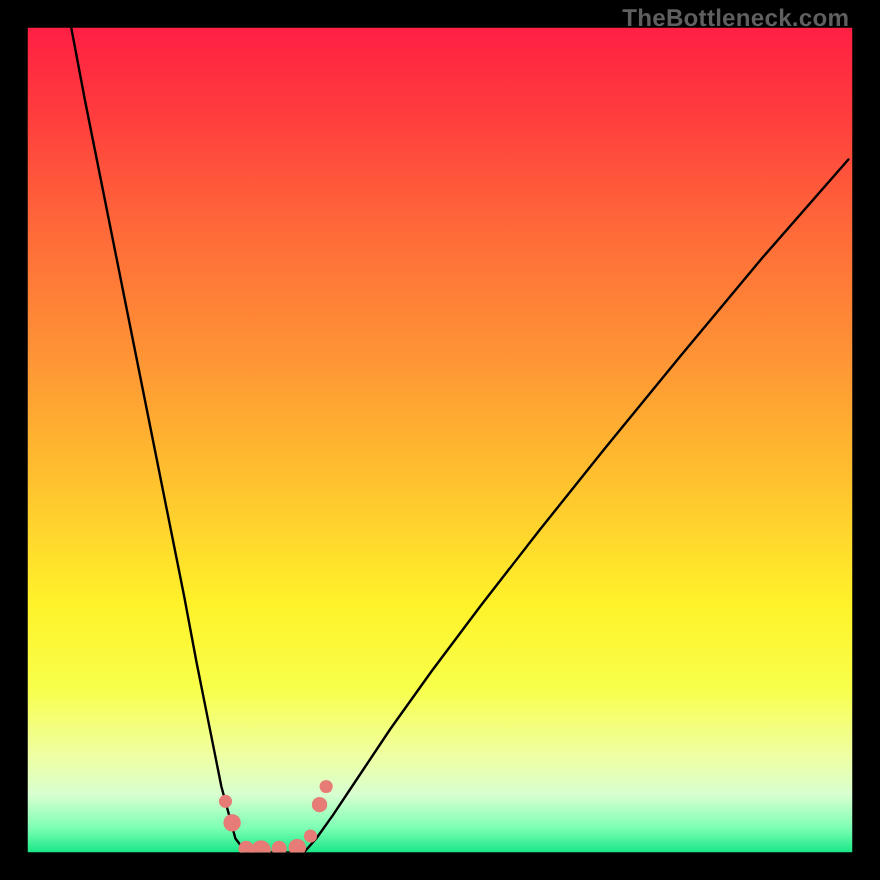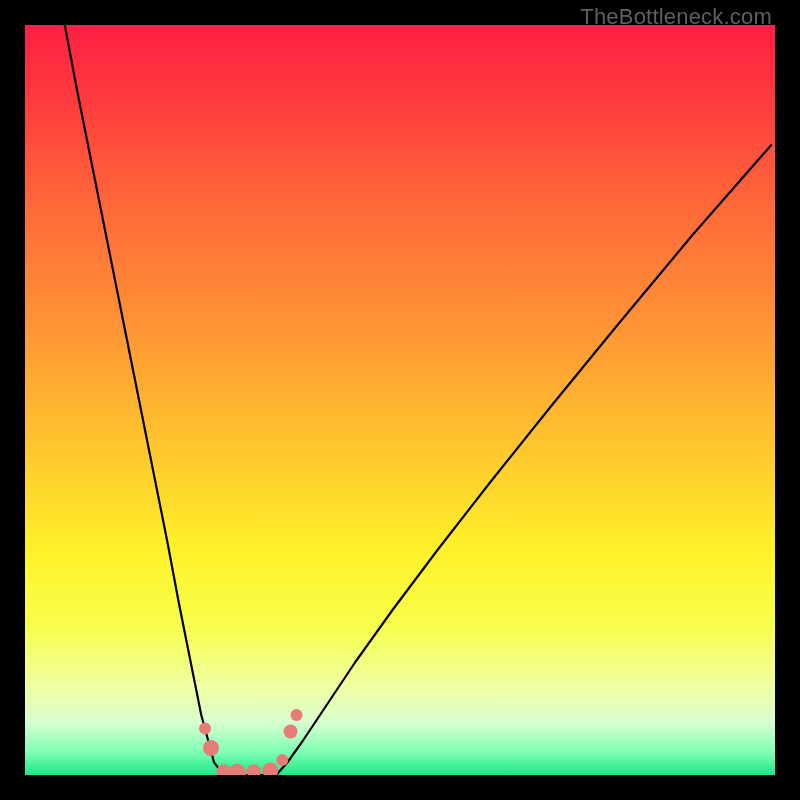--- a/index.html
+++ b/index.html
@@ -24,21 +24,21 @@
     left: 0;
     top: 0;
     width: 750px;
     height: 750px;
   }
   .watermark {
     position: absolute;
     top: 4px;
     right: 28px;
     font-size: 22px;
-    font-weight: 400;
+    font-weight: 700;
     color: #5f5f5f;
     letter-spacing: 0.2px;
     z-index: 10;
   }
   svg { display: block; }
 </style>
 </head>
 <body>
 
 <div class="watermark">TheBottleneck.com</div>

